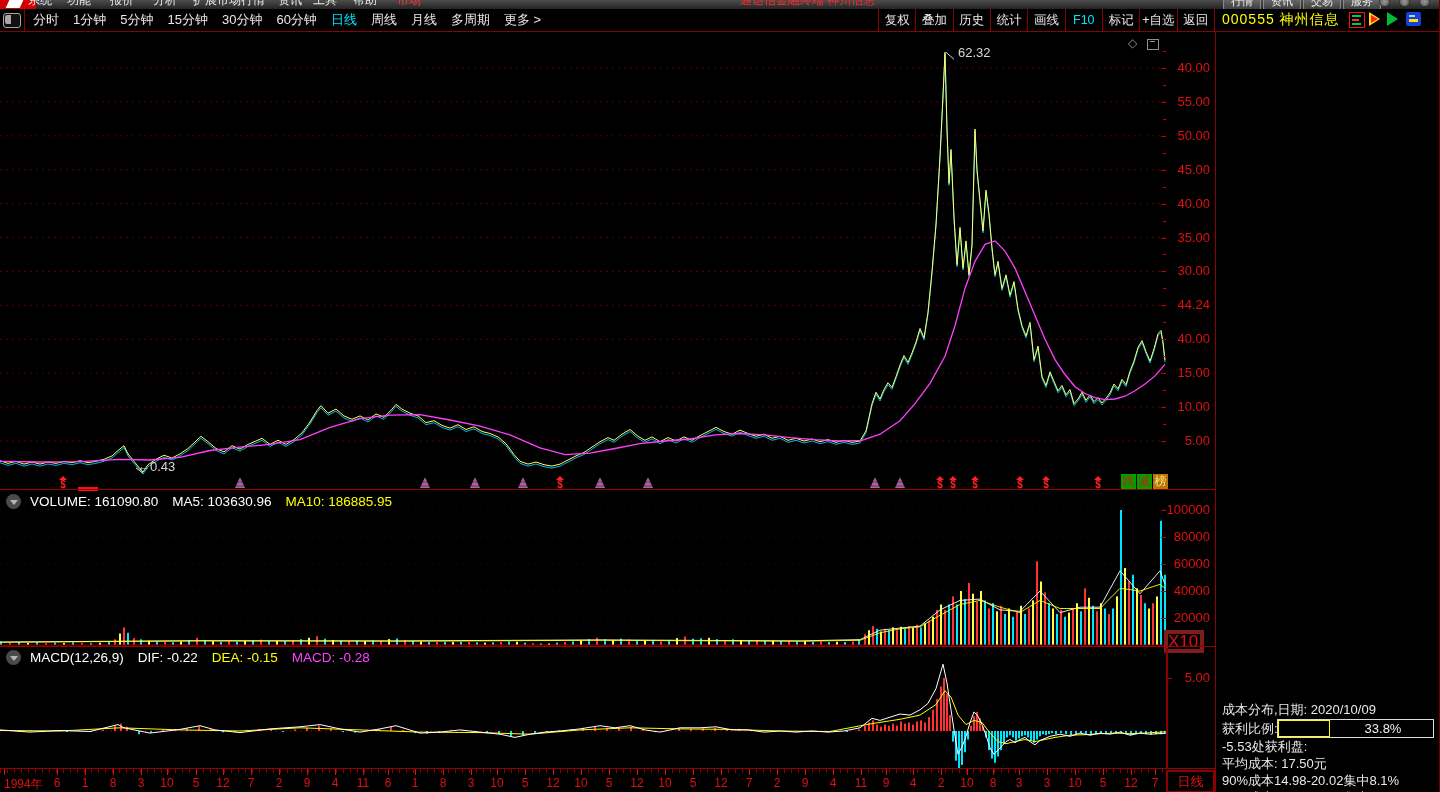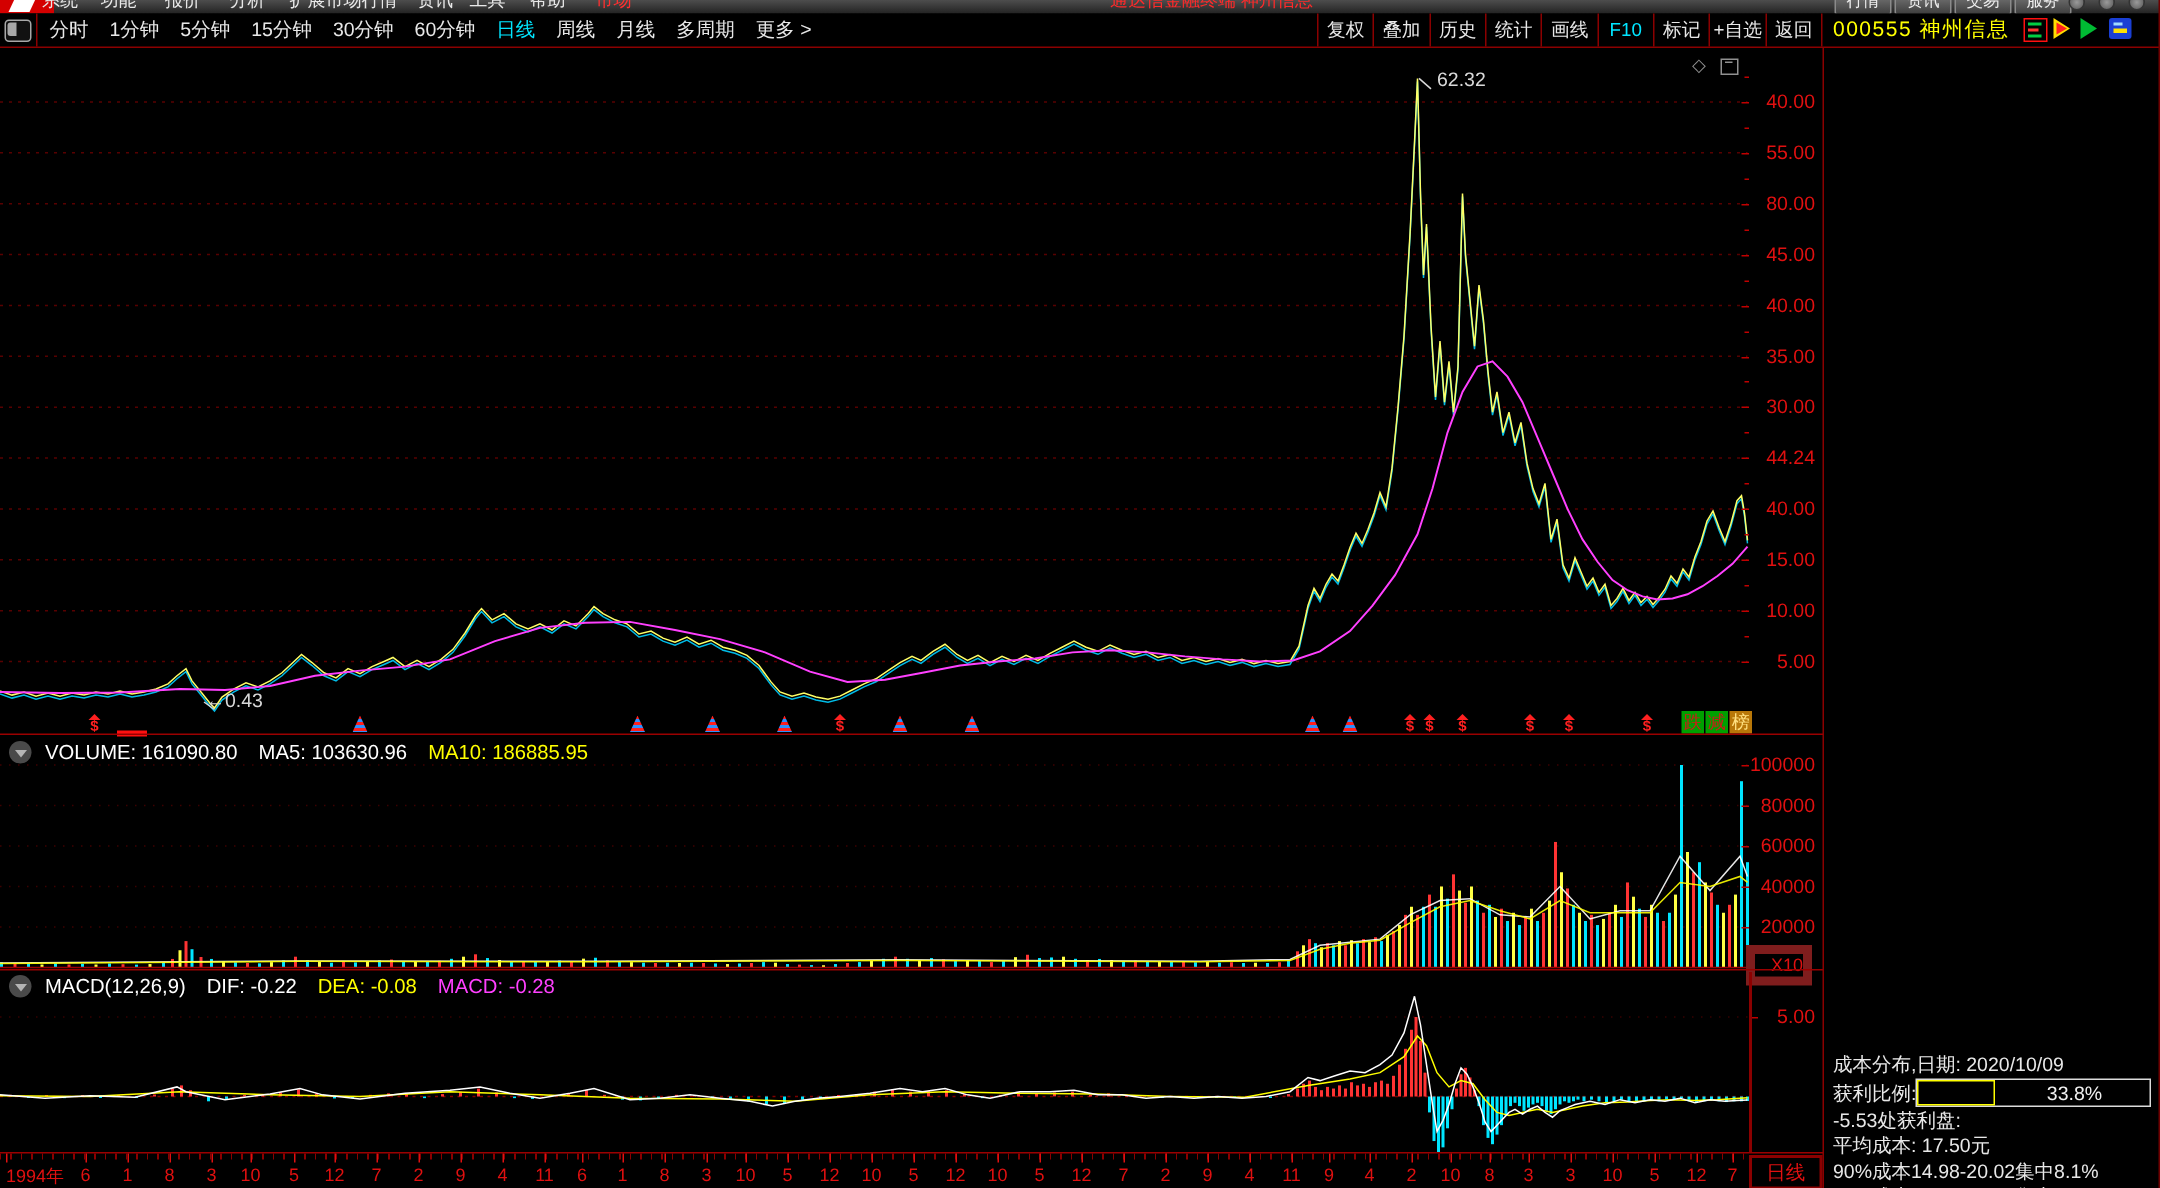--- a/index.html
+++ b/index.html
@@ -41,22 +41,22 @@
   #win-right{left:1439px;top:0;width:1px;height:792px;background:#6e0000;}
   
   .mk-arrow{position:absolute;width:10px;height:11px;clip-path:polygon(50% 0,100% 100%,0 100%);
             background:repeating-linear-gradient(180deg,#ff2020 0 2px,#2f8fff 2px 4px);}
   .mk-dollar{position:absolute;display:flex;flex-direction:column;align-items:center;width:12px;}
   .mk-dollar .tri{width:0;height:0;border:4px solid transparent;border-bottom:4px solid #ff2020;margin-bottom:0px;}
   .mk-dollar span{color:#ff2020;font-size:10px;font-weight:bold;line-height:9px;}
   #rank-badge{left:1121px;top:474px;display:flex;gap:1px;}
   .badge-char{width:15px;height:15px;font-size:12px;line-height:15px;text-align:center;}
   
-  #x10-box{left:1164px;top:630px;width:32px;height:15px;border:6px solid #7f1d1d;color:#e01010;
-           font-size:12px;text-align:right;line-height:15px;}
+  #x10-box{left:1164px;top:630px;width:32px;height:15px;border:4px solid #7f1d1d;color:#e01010;
+           font-size:17px;text-align:left;line-height:15px;}
   #macd-axis-border{left:1166px;top:648px;width:2px;height:120px;background:#8b0000;}
   #period-box{left:1166px;top:770px;width:45px;height:19px;border:2px solid #8b0000;color:#e01010;
               font-size:13px;text-align:center;line-height:19px;}
   #time-ticks{left:0;top:769px;width:1165px;height:4px;
       background:repeating-linear-gradient(90deg,#8b0000 0,#8b0000 1px,transparent 1px,transparent 7px);}
   .time-label{position:absolute;top:776px;font-size:12px;color:#e01010;transform:translateX(-50%);white-space:nowrap;}
   .time-major{position:absolute;top:769px;width:1px;height:6px;background:#e01010;}
   
   .annot{position:absolute;color:#d8d8d8;font-size:13px;white-space:nowrap;}
   #range-indicator{left:78px;top:487px;width:20px;height:4px;background:#ff1010;}
@@ -535,21 +535,21 @@
       <rect x="1145" y="83.0" width="2" height="3.2" fill="#00e5ff"></rect>
       <rect x="1150" y="83.0" width="2" height="3.7" fill="#00e5ff"></rect>
       <rect x="1155" y="83.0" width="2" height="3.2" fill="#00e5ff"></rect>
       <rect x="1160" y="83.0" width="2" height="3.2" fill="#00e5ff"></rect>
       <rect x="1164" y="83.0" width="2" height="3.0" fill="#00e5ff"></rect>
       <polyline points="0,82.5 60,83.0 120,79.8 180,81.9 240,83.0 300,79.8 360,81.9 420,84.1 480,84.6 530,86.2 580,81.9 630,79.8 680,80.9 730,81.4 780,83.0 830,83.5 872,75.6 900,71.3 920,67.1 936,56.5 945,42.7 951,49.1 958,67.1 966,76.6 974,72.4 982,74.5 990,85.1 998,93.6 1006,95.7 1015,93.6 1025,91.5 1035,93.6 1045,91.5 1055,89.4 1070,87.2 1085,86.7 1100,85.7 1115,85.1 1130,85.7 1145,85.1 1165,83.8" fill="none" stroke="#ffff00" stroke-width="1"></polyline>
       <polyline points="0,81.9 30,84.1 60,82.5 90,83.5 118,76.6 124,79.8 150,85.1 180,81.4 200,77.7 215,81.9 240,84.6 270,80.9 300,78.8 320,76.6 340,80.9 360,84.1 380,80.9 396,77.7 420,85.1 440,84.1 460,81.9 480,84.1 500,86.2 515,89.4 530,86.2 545,84.1 560,83.0 580,80.9 600,77.7 615,79.8 630,77.7 645,81.9 660,84.1 680,79.8 700,79.8 716,78.8 732,81.9 748,81.9 764,84.1 780,83.0 796,84.1 812,83.0 828,84.1 844,83.0 860,79.8 872,70.3 880,72.4 890,69.2 900,66.0 910,67.1 920,61.8 928,55.4 936,40.6 943,16.2 947,35.3 951,61.8 955,88.3 958,106.3 962,98.9 966,88.3 970,74.5 974,63.9 978,68.2 982,76.6 986,87.2 990,100.0 994,106.3 998,102.1 1002,97.8 1006,93.6 1010,91.5 1015,94.7 1020,91.5 1025,89.4 1030,93.6 1035,96.8 1040,92.5 1045,90.4 1050,88.3 1060,86.2 1070,88.3 1080,85.1 1090,87.2 1100,85.1 1110,86.2 1120,84.1 1130,87.2 1140,85.1 1150,86.2 1158,85.7 1165,85.3" fill="none" stroke="#ffffff" stroke-width="1"></polyline>
     </svg>
   <div class="pane-header" style="left:6px;top:650px;">
     <span class="chev"></span>
-    <span id="macd-inds"><span style="color: rgb(255, 255, 255); margin-right: 14px;">MACD(12,26,9)</span><span style="color: rgb(255, 255, 255); margin-right: 14px;">DIF: -0.22</span><span style="color: rgb(255, 255, 0); margin-right: 14px;">DEA: -0.08</span><span style="color: rgb(255, 64, 255); margin-right: 14px;">MACD: -0.28</span></span>
+    <span id="macd-inds"><span style="color: rgb(255, 255, 255); margin-right: 14px;">MACD(12,26,9)</span><span style="color: rgb(255, 255, 255); margin-right: 14px;">DIF: -0.22</span><span style="color: rgb(255, 255, 0); margin-right: 14px;">DEA: -0.15</span><span style="color: rgb(255, 64, 255); margin-right: 14px;">MACD: -0.28</span></span>
   </div>
   <div class="abs" id="macd-axis-border"></div>
   <div class="sep" style="top:768px;"></div>
 
   <div class="abs" id="time-ticks"></div>
   <div id="time-labels">
       <div class="time-label" style="left: 4px; transform: none;">1994年</div>
       <div class="time-major" style="left: 4px;"></div>
       <div class="time-label" style="left: 57px;">6</div>
       <div class="time-major" style="left: 57px;"></div>
@@ -638,21 +638,21 @@
 
   <div class="abs" id="right-vline"></div>
   <div class="abs" id="win-right"></div>
   <div id="axis-labels">
       <div class="axis-label" style="left: 1162px; top: 60px;">40.00</div>
       <div class="tick" style="left: 1161px; top: 68px; width: 5px;"></div>
       <div class="tick" style="left: 1163px; top: 51px; width: 3px;"></div>
       <div class="axis-label" style="left: 1162px; top: 93.909px;">55.00</div>
       <div class="tick" style="left: 1161px; top: 101.909px; width: 5px;"></div>
       <div class="tick" style="left: 1163px; top: 84.909px; width: 3px;"></div>
-      <div class="axis-label" style="left: 1162px; top: 127.818px;">80.00</div>
+      <div class="axis-label" style="left: 1162px; top: 127.818px;">50.00</div>
       <div class="tick" style="left: 1161px; top: 135.818px; width: 5px;"></div>
       <div class="tick" style="left: 1163px; top: 118.818px; width: 3px;"></div>
       <div class="axis-label" style="left: 1162px; top: 161.727px;">45.00</div>
       <div class="tick" style="left: 1161px; top: 169.727px; width: 5px;"></div>
       <div class="tick" style="left: 1163px; top: 152.727px; width: 3px;"></div>
       <div class="axis-label" style="left: 1162px; top: 195.636px;">40.00</div>
       <div class="tick" style="left: 1161px; top: 203.636px; width: 5px;"></div>
       <div class="tick" style="left: 1163px; top: 186.636px; width: 3px;"></div>
       <div class="axis-label" style="left: 1162px; top: 229.545px;">35.00</div>
       <div class="tick" style="left: 1161px; top: 237.545px; width: 5px;"></div>

